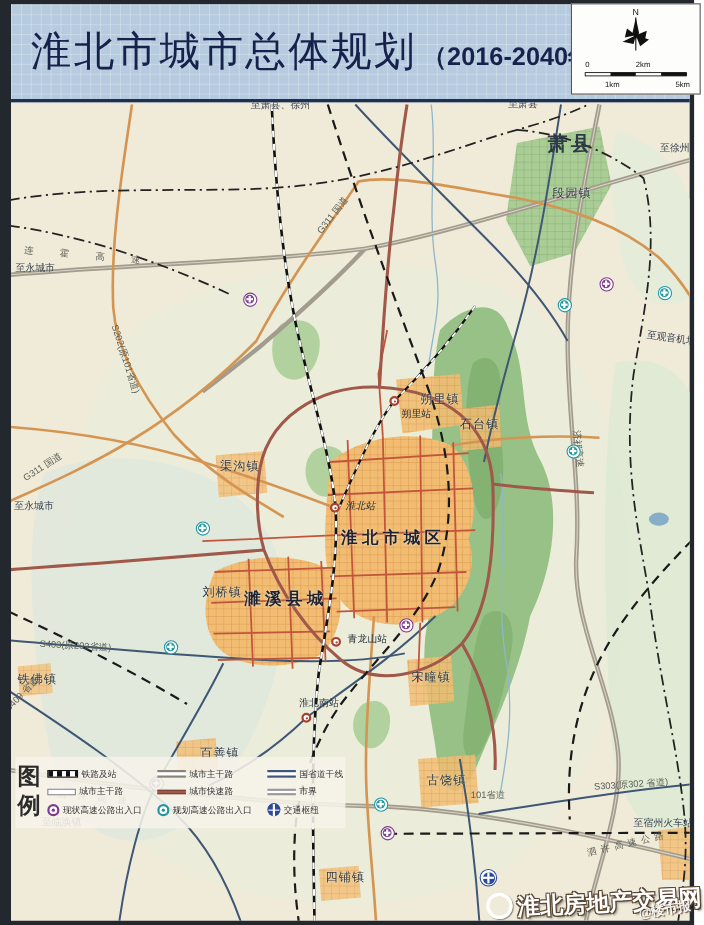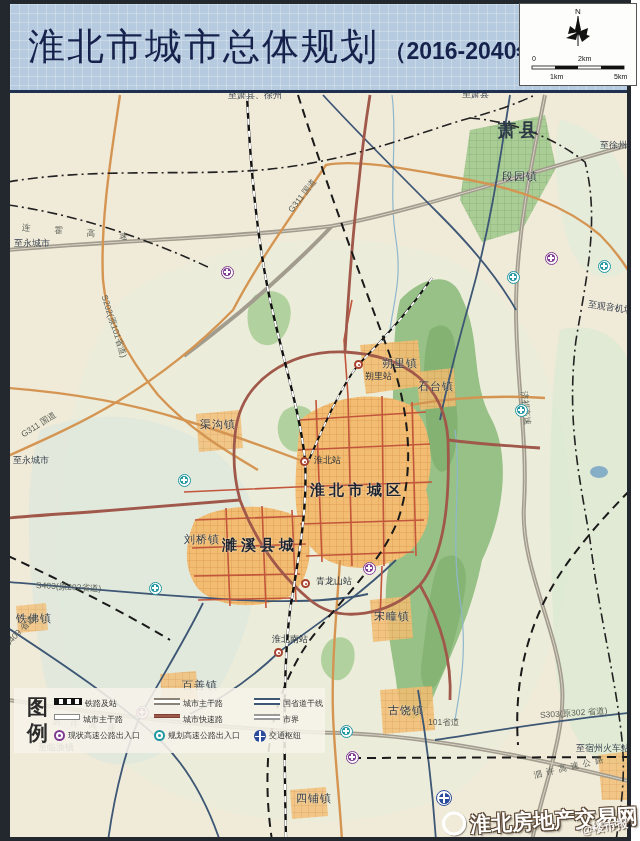--- a/index.html
+++ b/index.html
@@ -36,26 +36,26 @@
   .ic b{position:absolute;inset:1.5px;border-radius:50%;}
   .ic b::before{content:"";position:absolute;left:42%;top:8%;width:16%;height:84%;background:#fff;}
   .ic b::after{content:"";position:absolute;top:42%;left:8%;height:16%;width:84%;background:#fff;}
   .ic.existing{width:13px;height:13px;border:1.5px solid #7d3a90;}
   .ic.existing b{background:#7d3a90;}
   .ic.planned{width:13px;height:13px;border:1.5px solid #1f96a0;}
   .ic.planned b{background:#1f96a0;}
   .ic.hub{width:16px;height:16px;border:1.5px solid #2c4a9c;}
   .ic.hub b{background:#2c4a9c;}
   
-  .legend{position:absolute;left:14px;top:688px;width:292px;padding:6px 6px 6px 13px;
+  .legend{position:absolute;left:14px;top:688px;width:292px;padding:6px 6px 6px 2px;
           background:rgba(246,243,233,.88);display:flex;align-items:center;}
   .leg-head{font-size:21px;font-weight:bold;color:#2b2b2b;width:26px;line-height:1.25;
             text-align:center;margin-right:6px;}
   .leg-grid{display:grid;grid-template-columns:96px 96px auto;gap:5px 4px;}
-  .leg-item{display:flex;align-items:flex-start;font-size:8px;color:#333;white-space:nowrap;}
+  .leg-item{display:flex;align-items:center;font-size:8px;color:#333;white-space:nowrap;}
   .sym{flex:none;margin-right:3px;position:relative;}
   .sym-line{width:26px;height:7px;box-sizing:border-box;}
   .sym-railway{width:26px;height:5px;border:1px solid #111;
      background:repeating-linear-gradient(90deg,#111 0 4px,#fff 4px 8px);}
   .sym-expressway{border-top:2px solid #8a8478;border-bottom:2px solid #8a8478;background:#fff;}
   .sym-trunk{border-top:2px solid #3d5775;border-bottom:2px solid #3d5775;background:#fff;}
   .sym-arterial{border:1px solid #888;background:#fff;height:6px;}
   .sym-urban-expressway{height:4px;background:#a0584a;border-top:1px solid #7c4238;border-bottom:1px solid #7c4238;}
   .sym-boundary{border-top:2px solid #9a9a9a;border-bottom:2px solid #9a9a9a;background:#fff;height:6px;}
   .sym-ring{width:11px;height:11px;border-radius:50%;box-sizing:border-box;background:#fff;}
@@ -204,26 +204,26 @@
       <span class="lbl town" style="left: 190px; top: 326px;">渠沟镇</span>
       <span class="lbl city" style="left: 300px; top: 389px;">淮北市城区</span>
       <span class="lbl town" style="left: 174px; top: 441px;">刘桥镇</span>
       <span class="lbl city" style="left: 212px; top: 444px;">濉溪县城</span>
       <span class="lbl town" style="left: 364px; top: 518px;">宋疃镇</span>
       <span class="lbl town" style="left: 6px; top: 520px;">铁佛镇</span>
       <span class="lbl town" style="left: 152px; top: 587px; margin-left: 20px;">百善镇</span>
       <span class="lbl town" style="left: 378px; top: 612px;">古饶镇</span>
       <span class="lbl town" style="left: 286px; top: 700px;">四铺镇</span>
       <span class="lbl station" style="left: 355px; top: 279px;">朔里站</span>
-      <span class="lbl station" style="left: 304px; top: 363px;">淮北站</span>
+      <span class="lbl station" style="left: 304px; top: 363px; font-style: italic;">淮北站</span>
       <span class="lbl station" style="left: 306px; top: 484px;">青龙山站</span>
       <span class="lbl station" style="left: 262px; top: 542px;">淮北南站</span>
       <span class="lbl dir" style="left: 218px; top: -2px;">至萧县、徐州</span>
       <span class="lbl dir" style="left: 452px; top: -3px;">至萧县</span>
-      <span class="lbl dir" style="left: 590px; top: 48px;">至徐州</span>
+      <span class="lbl dir" style="left: 590px; top: 37px;">至徐州</span>
       <span class="lbl dir" style="left: 4px; top: 146px;">至永城市</span>
       <span class="lbl dir" style="left: 3px; top: 363px;">至永城市</span>
       <span class="lbl dir" style="left: 578px; top: 207px; transform: rotate(8deg);">至观音机场</span>
       <span class="lbl dir" style="left: 28px; top: 650px;">至临涣镇</span>
       <span class="lbl dir" style="left: 566px; top: 651px;">至宿州火车站</span>
       <span class="lbl road" style="left: 12px; top: 130px; transform: rotate(5deg); letter-spacing: 24px;">连霍高速</span>
       <span class="lbl road" style="left: 280px; top: 114px; transform: rotate(-52deg);">G311 国道</span>
       <span class="lbl road" style="left: 94px; top: 198px; transform: rotate(72deg);">S202(原101省道)</span>
       <span class="lbl road" style="left: 12px; top: 338px; transform: rotate(-33deg);">G311 国道</span>
       <span class="lbl road" style="left: 26px; top: 488px; transform: rotate(3deg);">S403(原202省道)</span>

